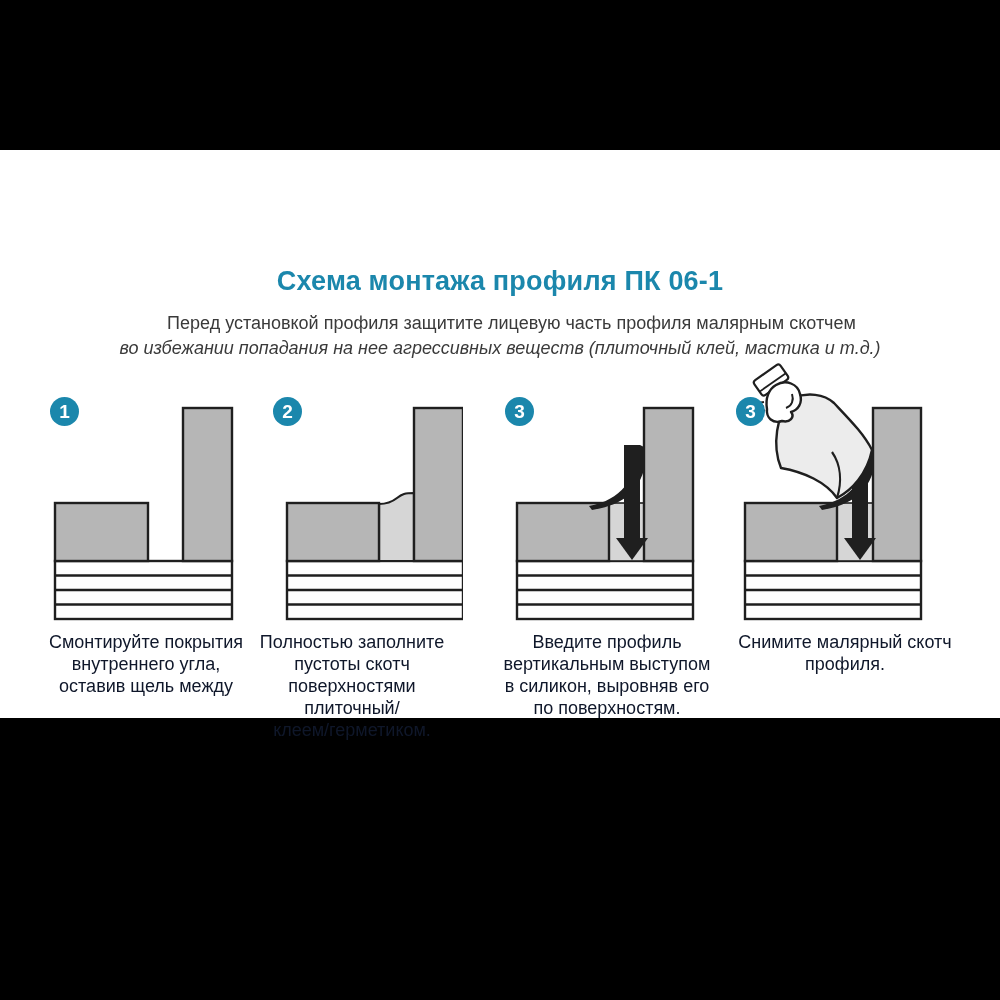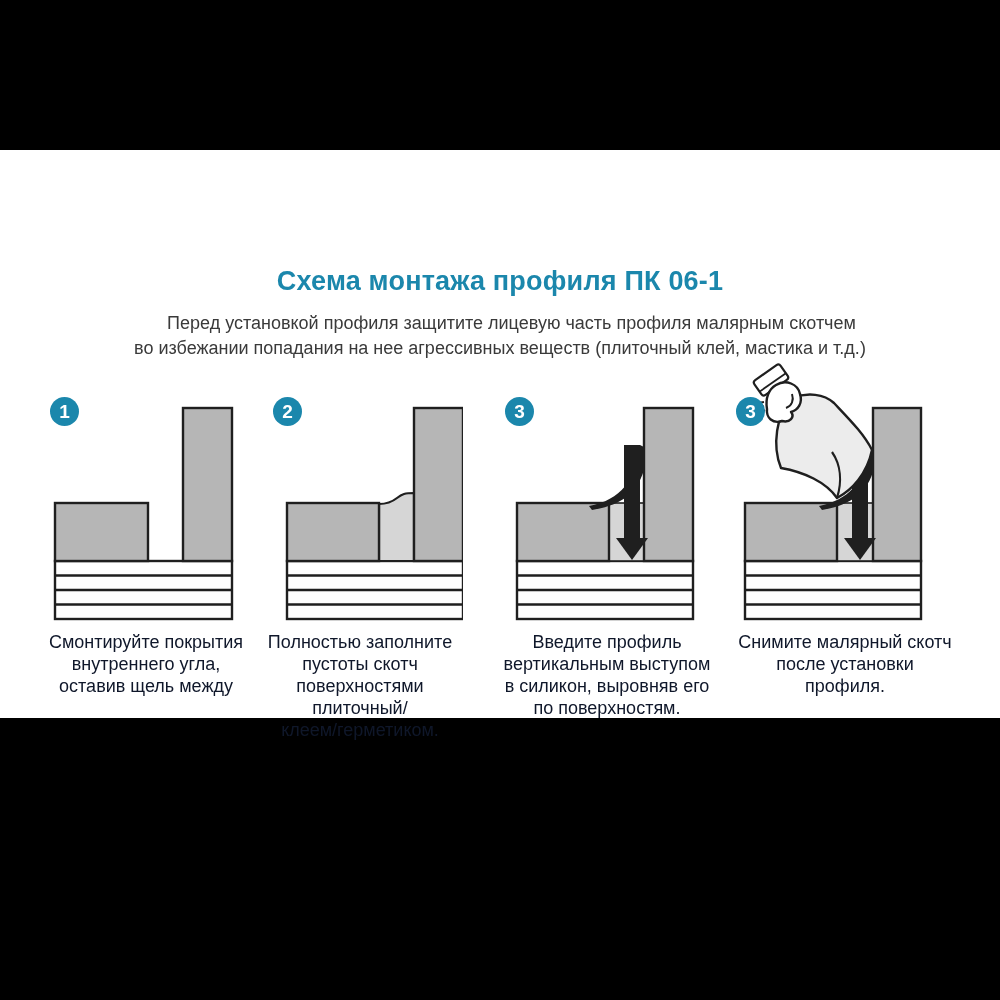--- a/index.html
+++ b/index.html
@@ -28,34 +28,34 @@
     position:absolute;left:10px;top:7px;width:29px;height:29px;border-radius:50%;
     color:#fff;font-size:19px;font-weight:bold;
     display:flex;align-items:center;justify-content:center;z-index:5;
   }
   .caption{
     position:absolute;top:481px;text-align:center;
     font-size:18px;line-height:22px;color:#0f172a;
   }
   .caption span{display:block;}
   .caption-1{left:36px;width:220px;}
-  .caption-2{left:248px;width:224px;text-align:center;}
+  .caption-2{left:240px;width:224px;text-align:center;}
   .caption-3{left:485px;width:244px;}
   .caption-4{left:723px;width:244px;}
 </style>
 </head>
 <body>
 
 <div class="canvas">
 
   <div class="title" style="color: rgb(27, 135, 172);">Схема монтажа профиля ПК 06-1</div>
 
   <div class="subtitle">
     <span style="display:block;padding-left:23px;">Перед установкой профиля защитите лицевую часть профиля малярным скотчем</span>
-    <span style="display:block;">во избежании попадания на нее агрессивных веществ (плиточный клей, мастика и т.д.)</span>
+    <span style="display:block;font-style:italic;">во избежании попадания на нее агрессивных веществ (плиточный клей, мастика и т.д.)</span>
   </div>
 
   <div class="panel panel-1">
     <div class="badge" style="background: rgb(27, 135, 172);">1</div>
     <svg width="200" height="232" viewBox="0 0 200 232">
       <rect x="15" y="171" width="177" height="58" stroke="#1f1f1f" stroke-width="2.4" fill="#ffffff"></rect>
       <line x1="15" y1="185.5" x2="192" y2="185.5" stroke="#1f1f1f" stroke-width="2.4"></line>
       <line x1="15" y1="200" x2="192" y2="200" stroke="#1f1f1f" stroke-width="2.4"></line>
       <line x1="15" y1="214.5" x2="192" y2="214.5" stroke="#1f1f1f" stroke-width="2.4"></line>
       <rect x="143" y="18" width="49" height="153" stroke="#1f1f1f" stroke-width="2.4" fill="#b6b6b6"></rect>
@@ -136,17 +136,16 @@
     <span>клеем/герметиком.</span>
   </div>
   <div class="caption caption-3">
     <span>Введите профиль</span>
     <span>вертикальным выступом</span>
     <span>в силикон, выровняв его</span>
     <span>по поверхностям.</span>
   </div>
   <div class="caption caption-4">
     <span>Снимите малярный скотч</span>
-    <span>после установки</span>
     <span>профиля.</span>
   </div>
 
 </div>
 
 </body></html>

